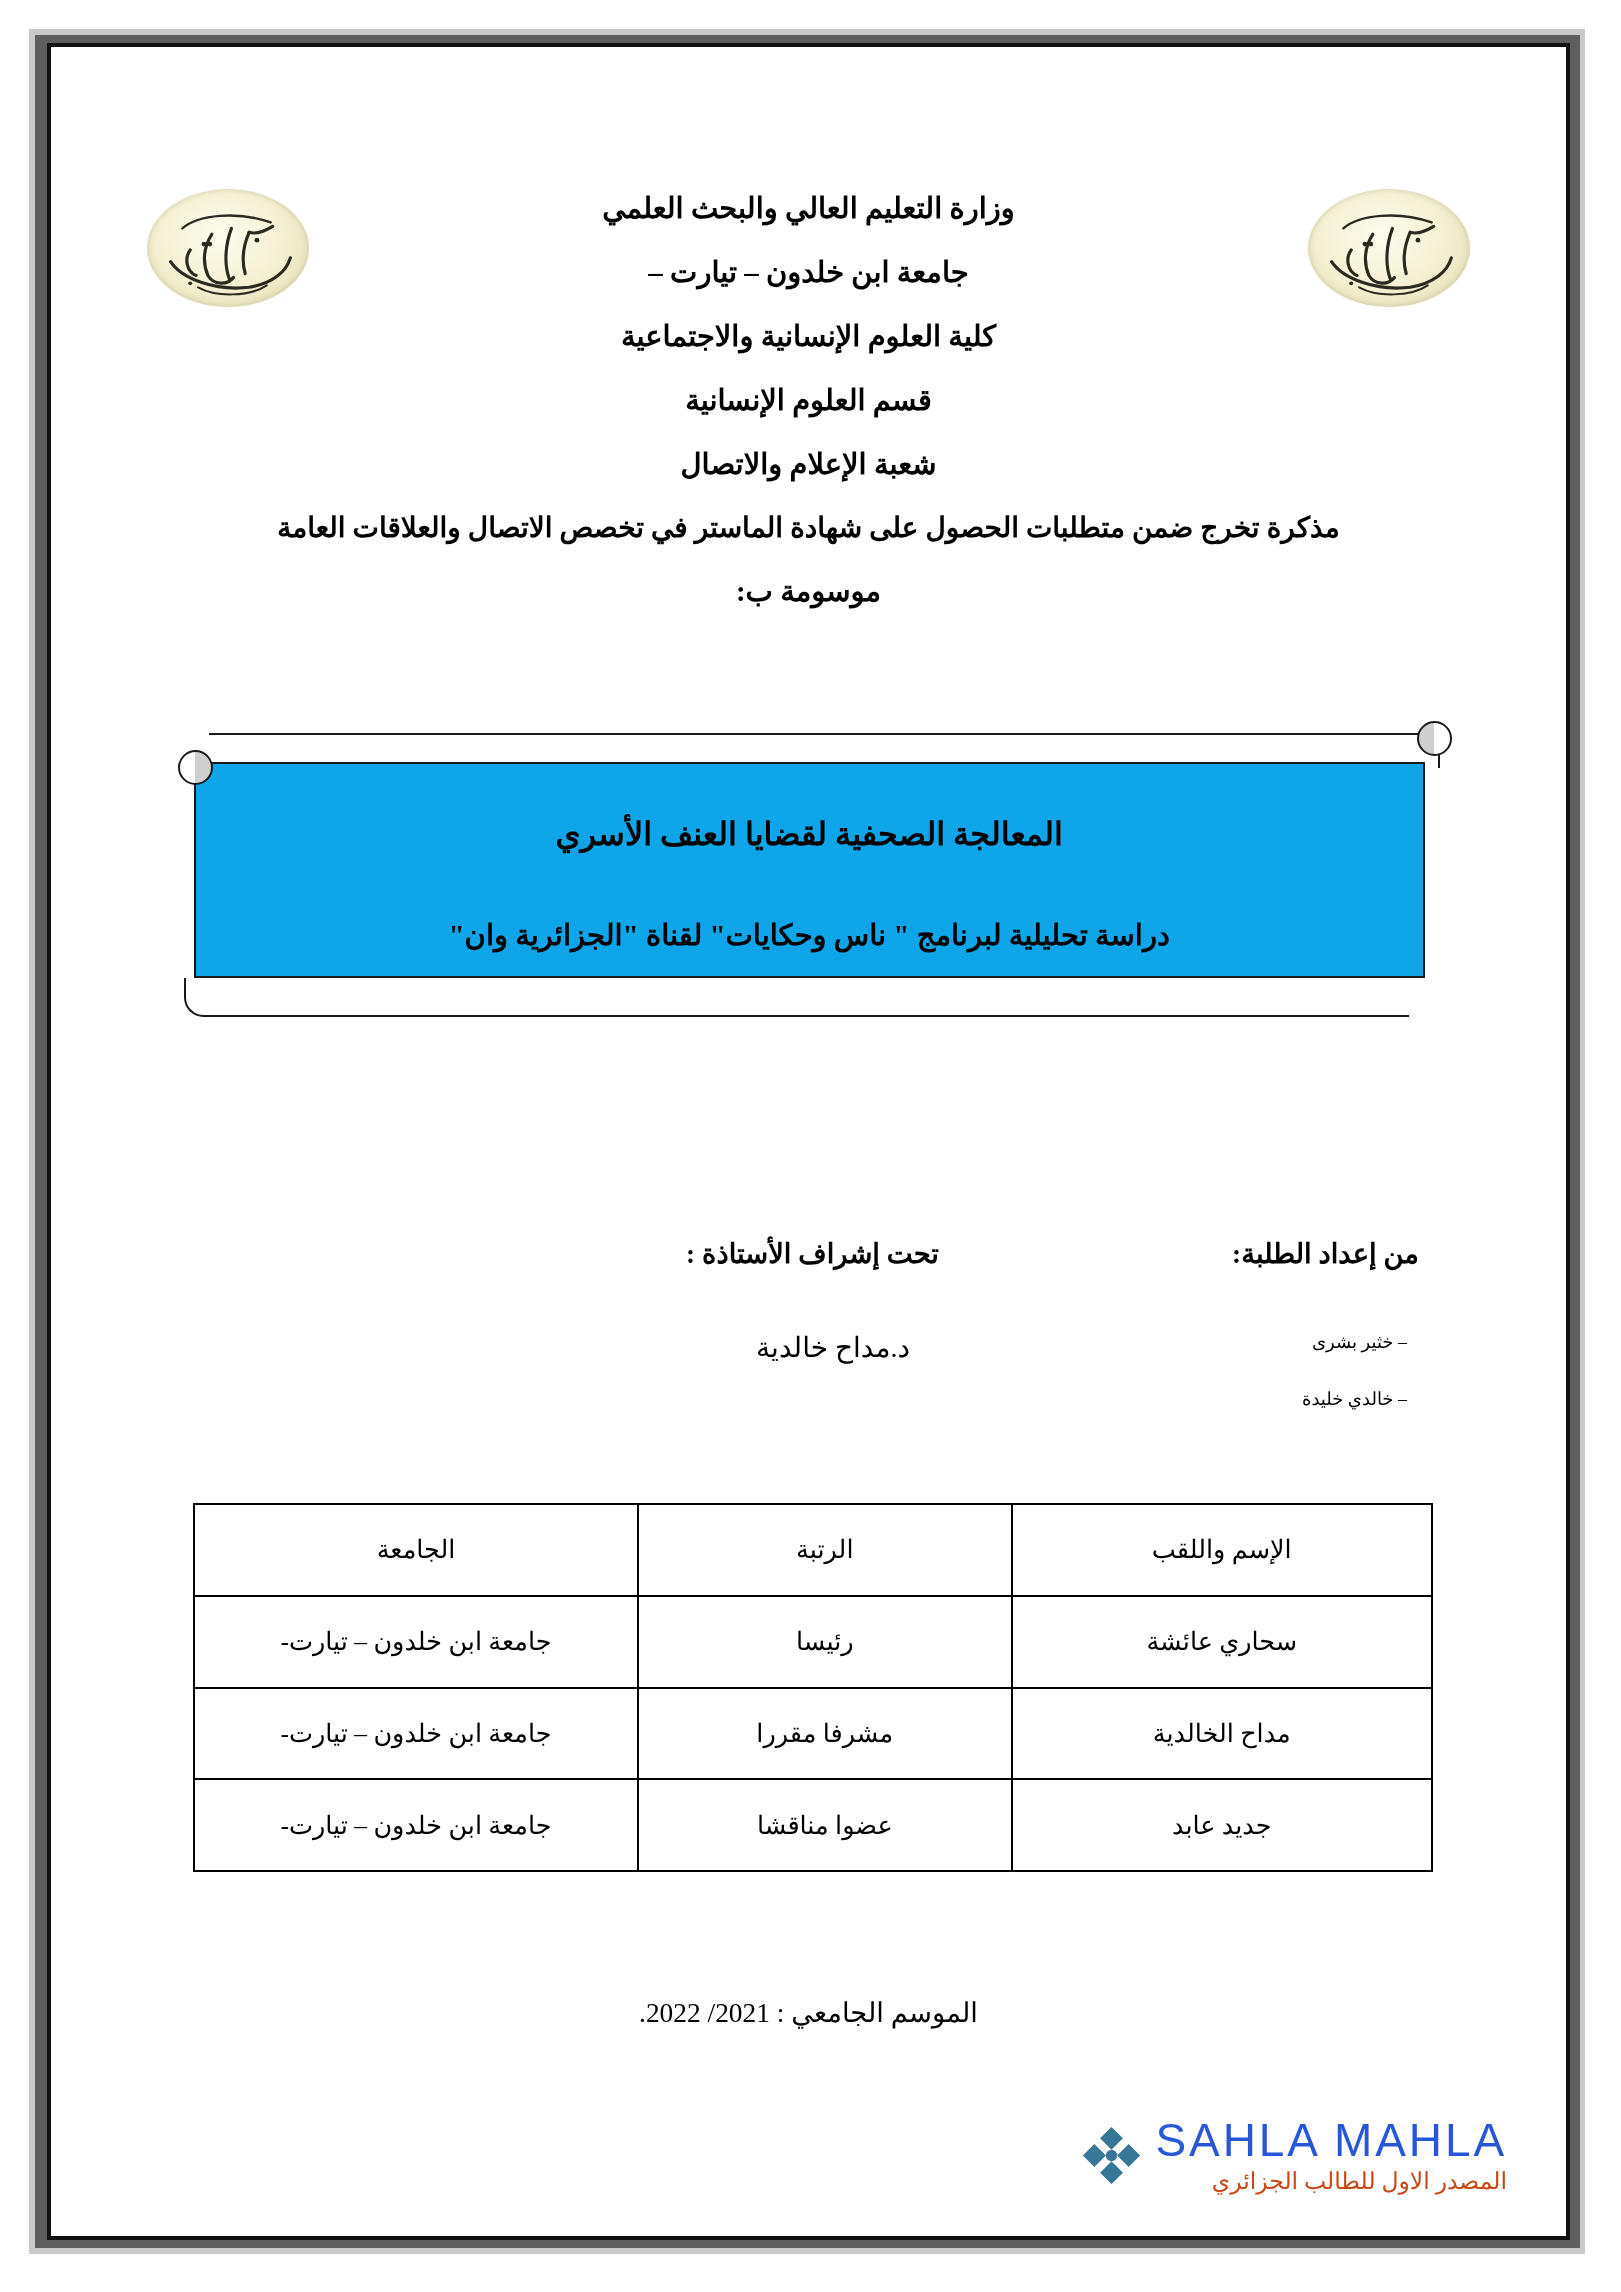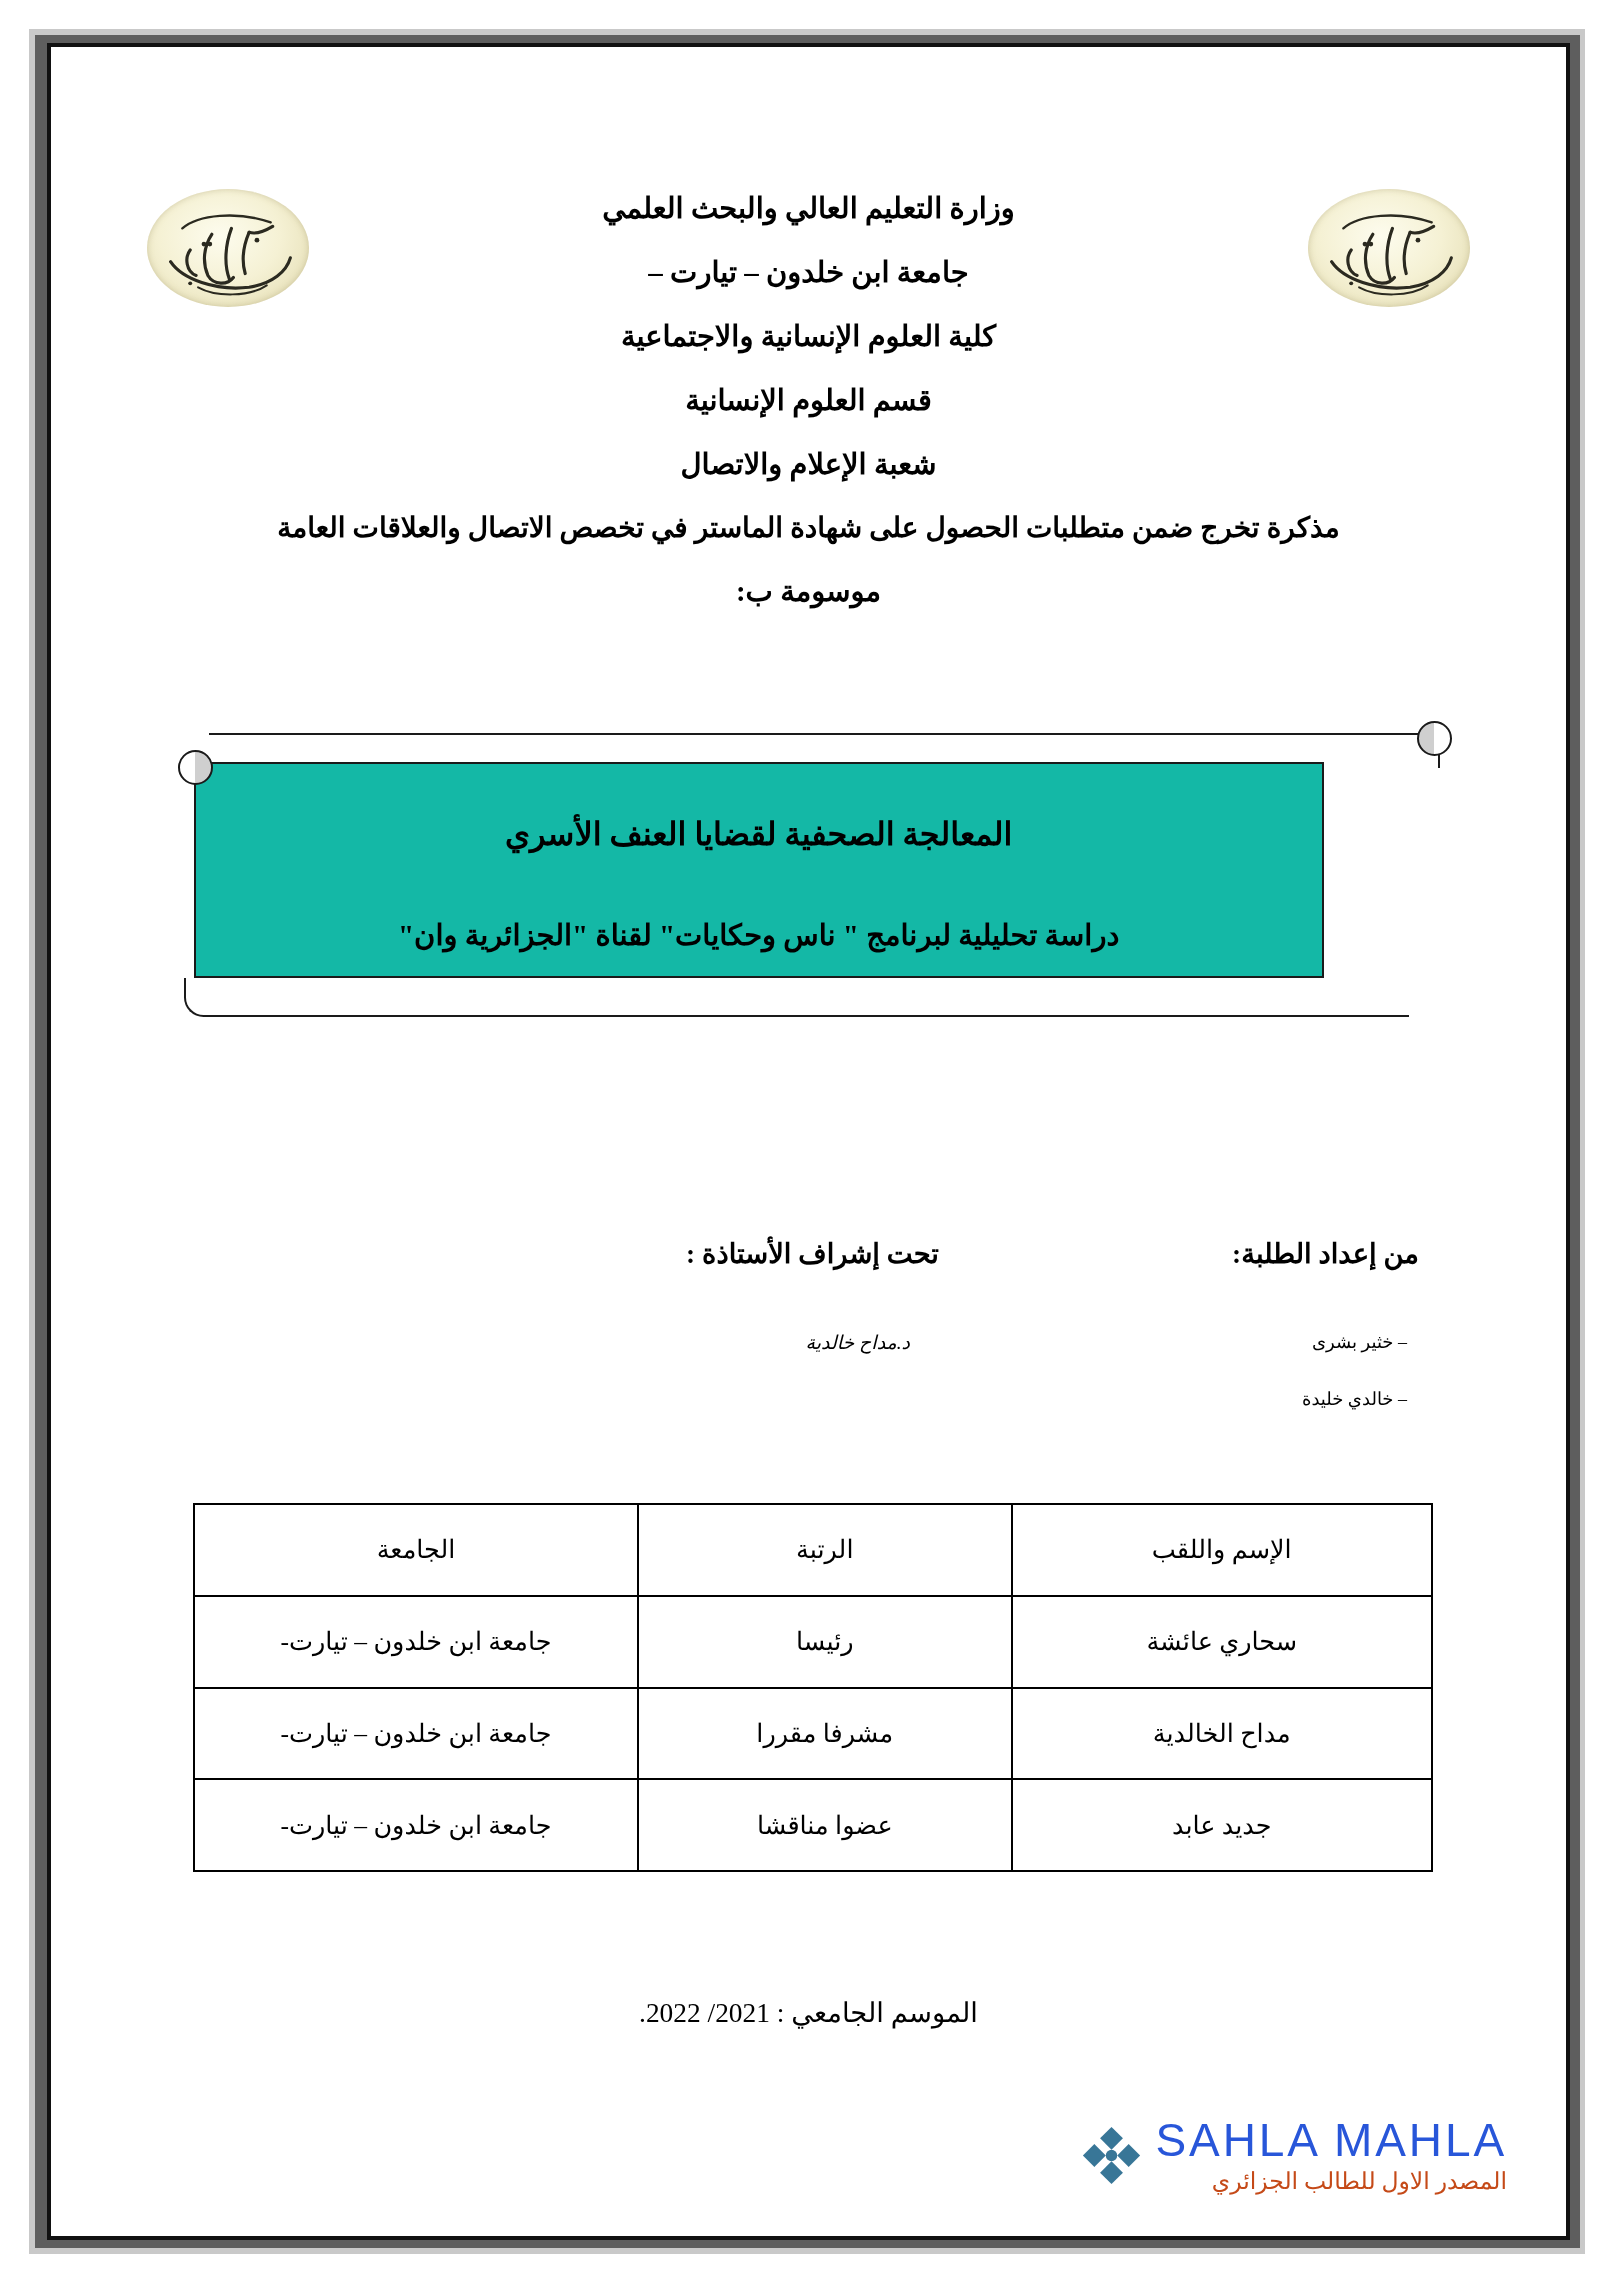--- a/index.html
+++ b/index.html
@@ -103,25 +103,25 @@
     height: 35px;
     border-top: 2.9px solid #1a1a1a;
     border-right: 2.9px solid #1a1a1a;
     border-top-right-radius: 17.6px;
     box-sizing: border-box;
   }
   .scroll-body {
     position: absolute;
     left: 15.7px;
     top: 29px;
-    width: 1130px;
+    width: 1231px;
     height: 216px;
     border: 2.9px solid #1a1a1a;
     box-sizing: border-box;
-    background: #14b8a6;
+    background: #0ea5e9;
     border-top-left-radius: 15.7px;
   }
   .scroll-bottom-flap {
     position: absolute;
     left: 5.9px;
     top: 245px;
     width: 1225px;
     height: 39px;
     border-bottom: 2.9px solid #1a1a1a;
     border-left: 2.9px solid #1a1a1a;
@@ -185,25 +185,24 @@
     font-size: 27.4px;
     margin: 0 0 61px 0;
     white-space: nowrap;
   }
   .ppl-name {
     font-size: 18px;
     margin: 0 12px 35px 0;
     white-space: nowrap;
   }
   .sup-name {
-    font-size: 19px;
+    font-size: 28px;
     margin: 0;
     white-space: nowrap;
     padding-right: 29px;
-    font-style: italic;
   }
 
   
   .jury-table {
     position: absolute;
     left: 142px;
     top: 1456px;
     width: 1240px;
     border-collapse: collapse;
     table-layout: fixed;

